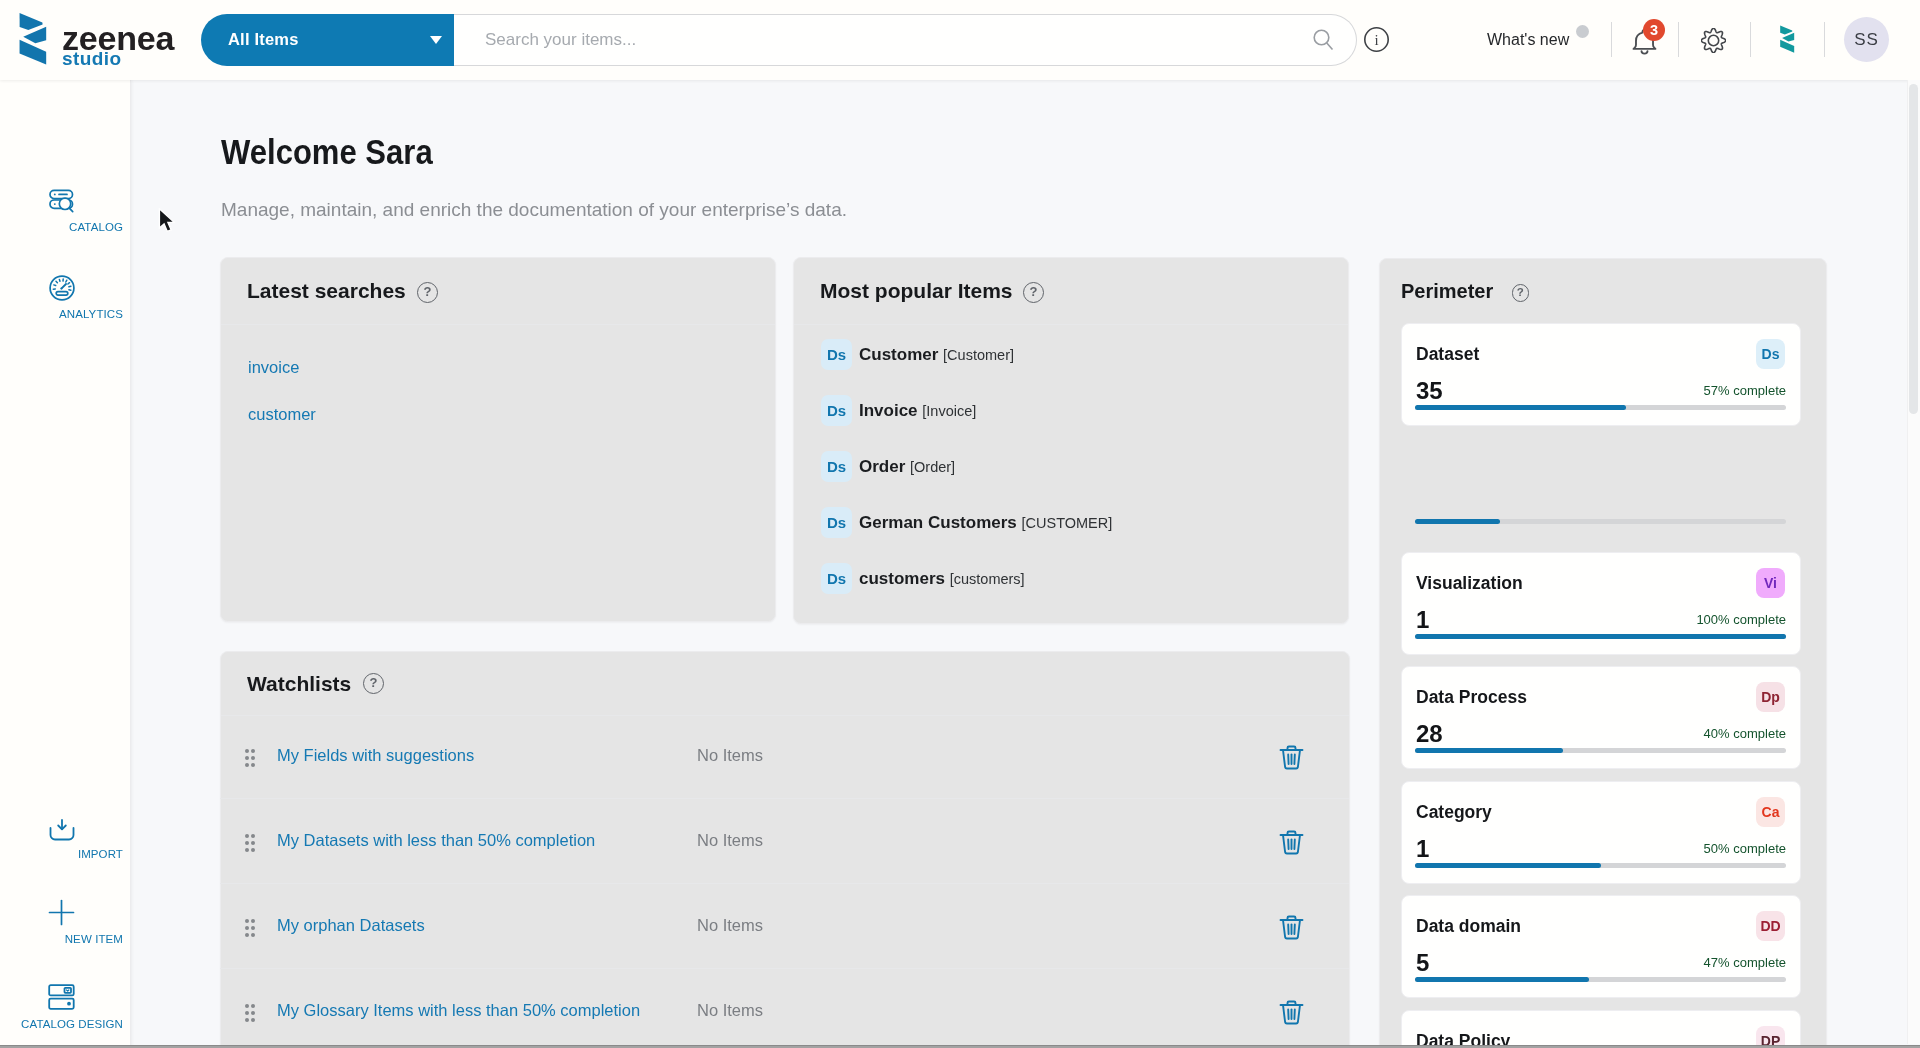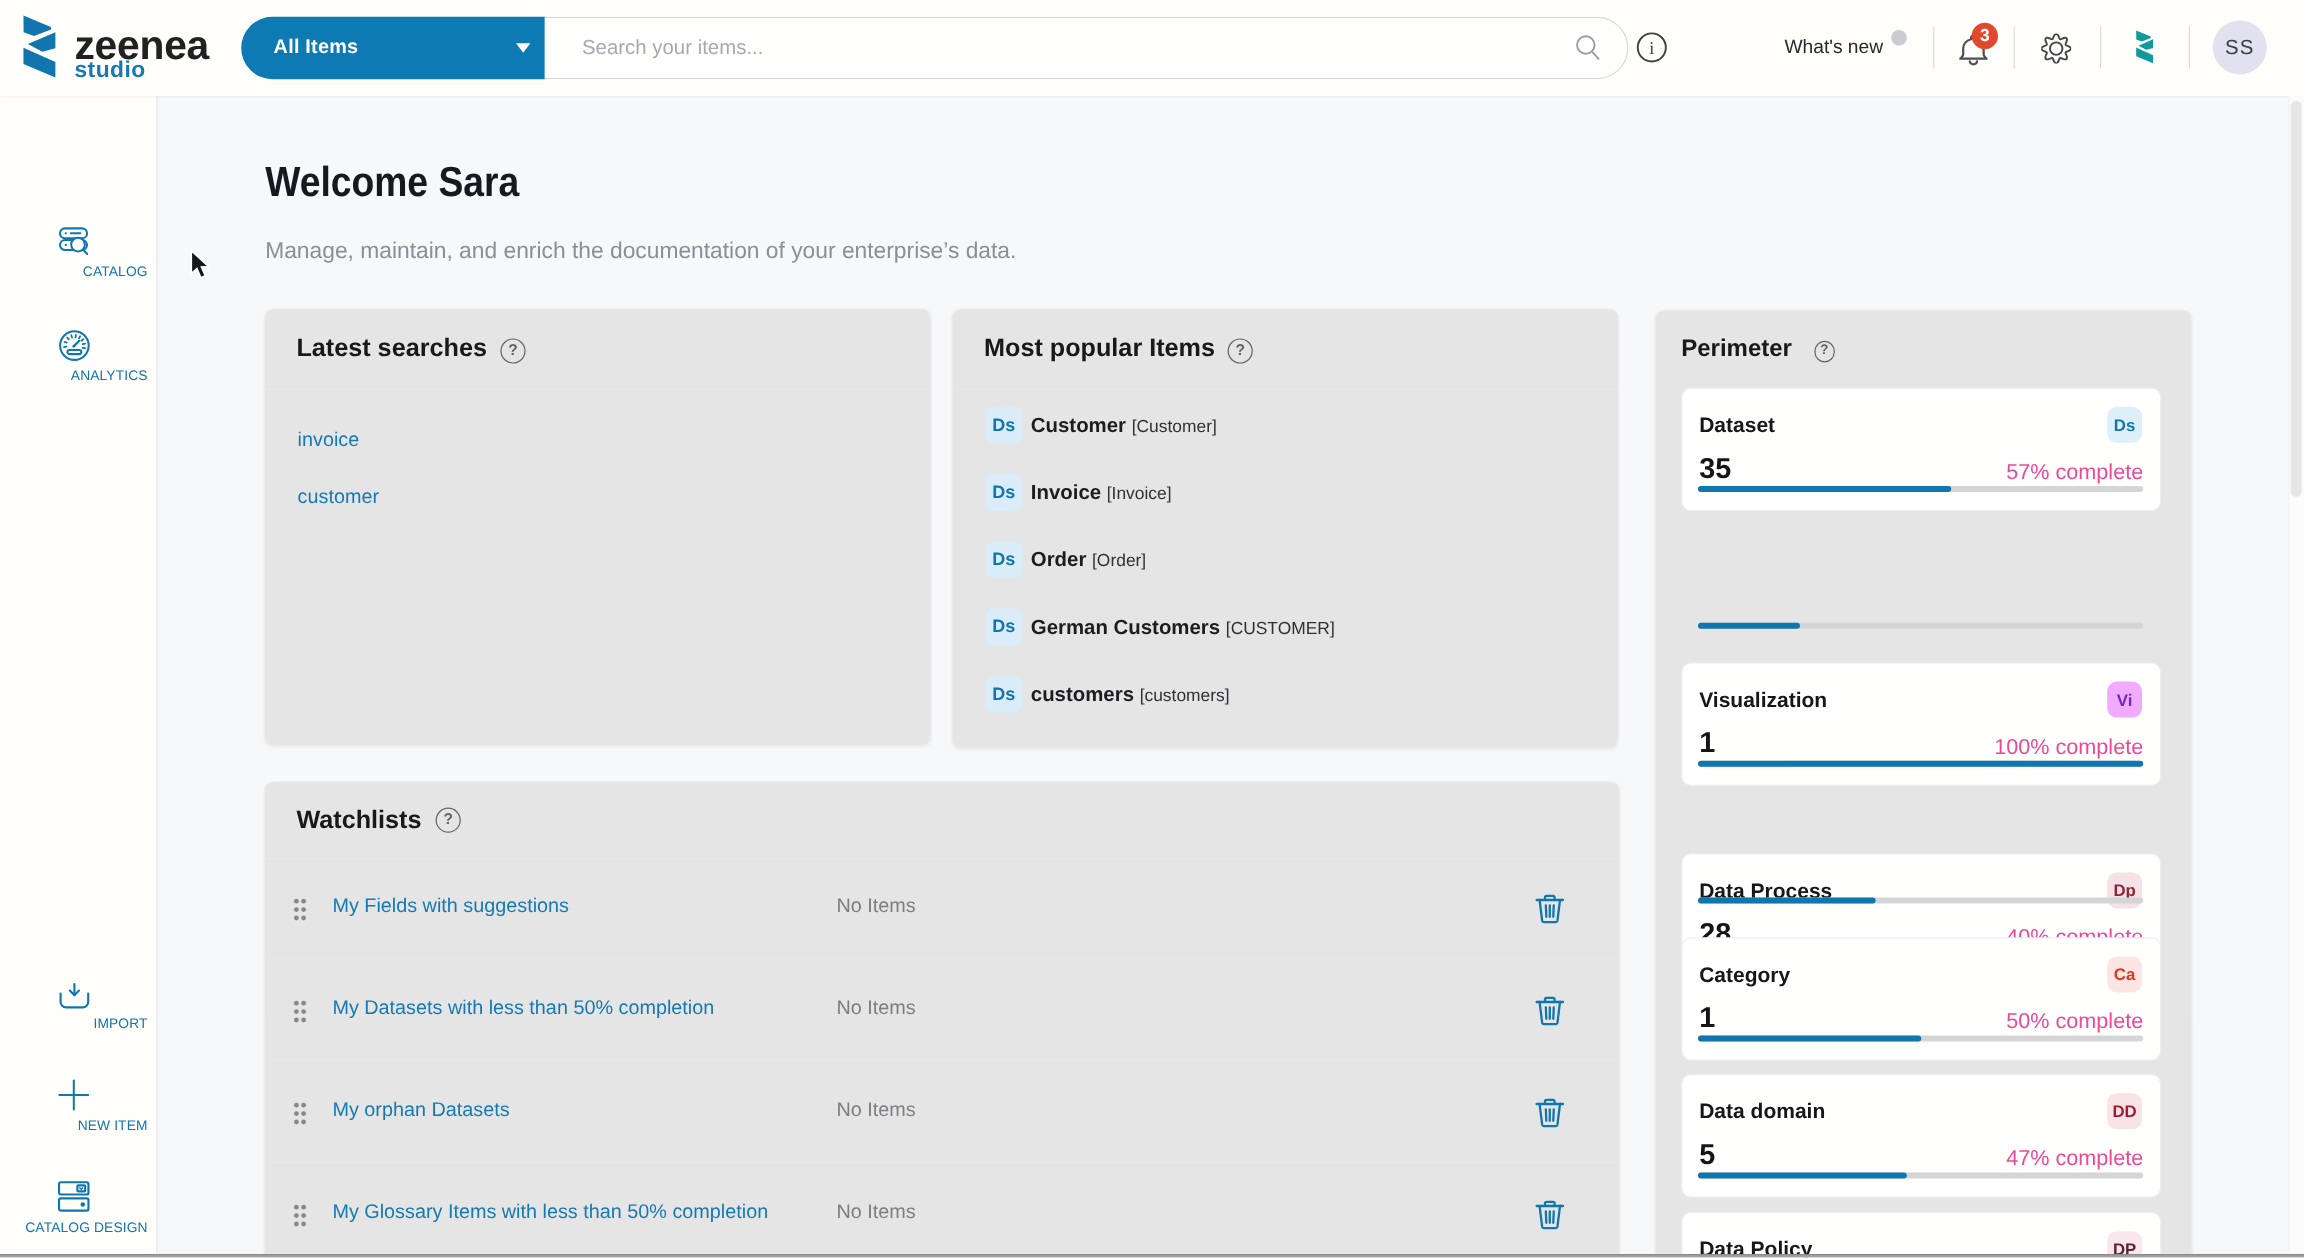--- a/index.html
+++ b/index.html
@@ -55,21 +55,21 @@
   .wl-link { position:absolute; left:57px; top:32px; font-size:16.5px; color:#1579b3; }
   .wl-noitems { position:absolute; left:477px; top:32px; font-size:16.5px; color:#7b7e83; }
 
   
   .p-sub { position:absolute; left:22px; width:400px; height:103px; background:#fffffe;
     border:1px solid #eeeef1; border-radius:8px; }
   .p-name { position:absolute; left:14px; top:20px; font-size:17.5px; font-weight:bold; color:#15171a; }
   .p-badge { position:absolute; right:15px; top:15px; width:29px; height:30px; border-radius:8px;
     font-size:14px; font-weight:bold; text-align:center; line-height:30px; }
   .p-num { position:absolute; left:14px; top:53px; font-size:24px; font-weight:bold; color:#131518; }
-  .p-pct { position:absolute; right:14px; top:59px; font-size:18px; color:#ec4899; }
+  .p-pct { position:absolute; right:14px; top:59px; font-size:13px; color:#14532d; }
   .p-bar { position:absolute; left:36px; width:371px; height:5px; background:#d4d5d7; border-radius:3px; }
   .p-fill { height:5px; background:#1176ae; border-radius:3px; }
 
   #bottomstrip { position:absolute; left:0; top:1045px; width:1920px; height:3px; background:#a2a2a2;
     border-top:1px solid #8a8a8a; z-index:60; }
   #scrolltrack { position:absolute; right:0; top:80px; width:13px; height:964px; background:#fbfbfb; border-left:1px solid #f0f0f1; z-index:50;}
   #scrollthumb { position:absolute; right:2px; top:84px; width:9px; height:330px; background:#e4e6e8; border-radius:5px; z-index:51;}
 </style>
 </head>
 <body>
@@ -340,21 +340,21 @@
   <div class="p-sub" style="top:294px;">
     <div class="p-name">Visualization</div>
     <div class="p-badge" style="background:#f0abfc; color:#7228bc;">Vi</div>
     <div class="p-num">1</div>
     <div class="p-pct">100% complete</div>
   </div>
   <div class="p-bar" style="top:376px;">
       <div class="p-fill" style="width:100%;"></div>
     </div>
 
-  <div class="p-sub" style="top:408px;margin-top:45px;">
+  <div class="p-sub" style="top:408px;">
     <div class="p-name">Data Process</div>
     <div class="p-badge" style="background:#f6e1e6; color:#8e2433;">Dp</div>
     <div class="p-num">28</div>
     <div class="p-pct">40% complete</div>
   </div>
   <div class="p-bar" style="top:490px;">
       <div class="p-fill" style="width:40%;"></div>
     </div>
 
   <div class="p-sub" style="top:523px;">

